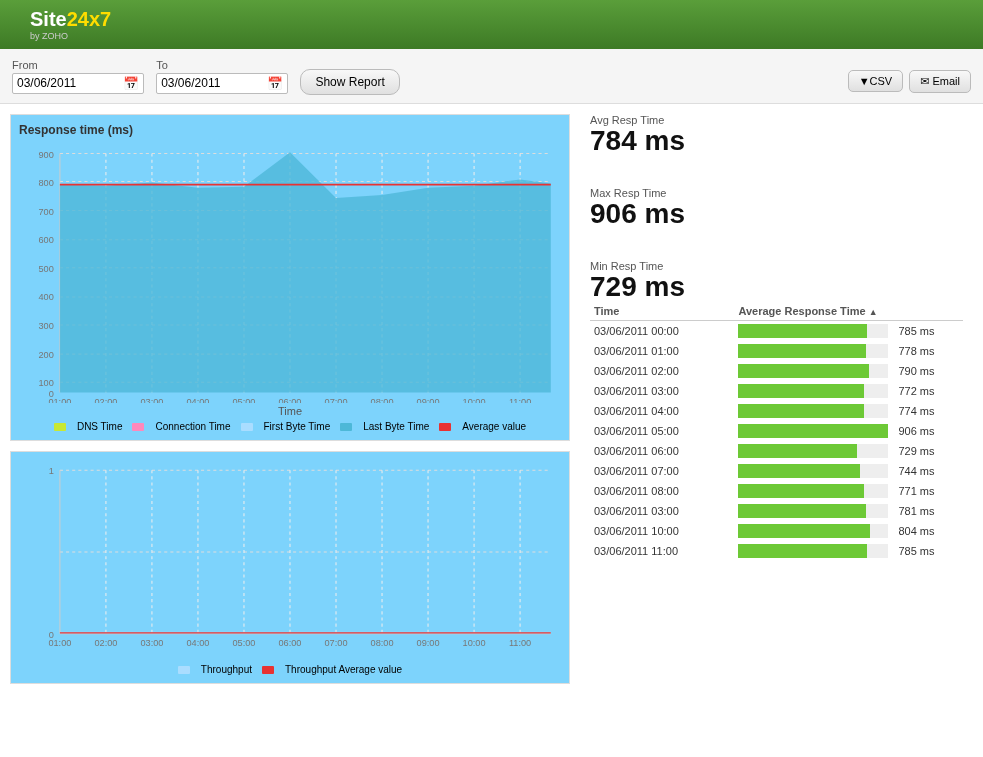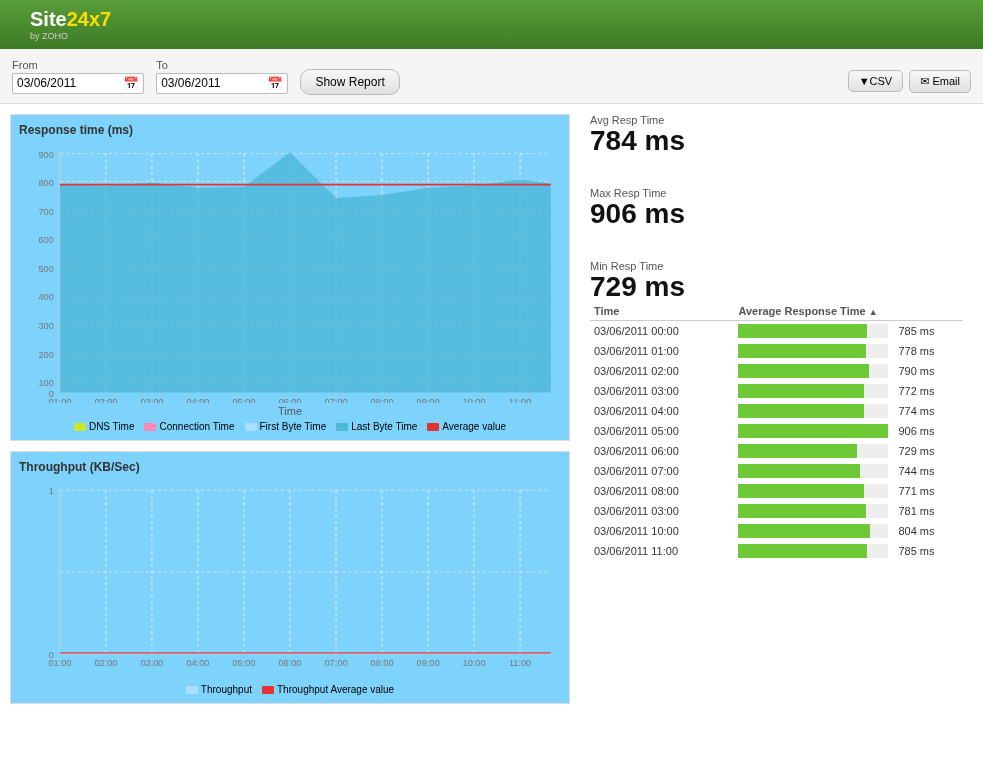--- a/index.html
+++ b/index.html
@@ -117,21 +117,21 @@
     .chart-legend {
       display: flex;
       gap: 10px;
       margin-top: 4px;
       flex-wrap: wrap;
       justify-content: center;
     }
     .legend-item {
       display: flex;
       align-items: center;
-      gap: 3px;
+      gap: 11px;
       font-size: 10px;
     }
     .legend-dot {
       width: 12px;
       height: 8px;
       border-radius: 1px;
     }
 
     
     .throughput-area {
@@ -319,21 +319,20 @@
           <span>Last Byte Time</span>
         </div>
         <div class="legend-item">
           <div class="legend-dot" style="background:#e83232;"></div>
           <span>Average value</span>
         </div>
       </div>
     </div>
 
     <div class="chart-container">
-      <div class="chart-title">Throughput (KB/Sec)</div>
       <div class="throughput-area">
         <svg viewBox="0 0 530 185" preserveAspectRatio="none">
 
           <line x1="40" y1="10" x2="520" y2="10" stroke="#ddd" stroke-dasharray="3,3"></line>
           <line x1="40" y1="90" x2="520" y2="90" stroke="#ddd" stroke-dasharray="3,3"></line>
           <line x1="40" y1="170" x2="520" y2="170" stroke="#ccc"></line>
 
           <text x="34" y="14" text-anchor="end" font-size="9" fill="#777">1</text>
           <text x="34" y="174" text-anchor="end" font-size="9" fill="#777">0</text>
 

